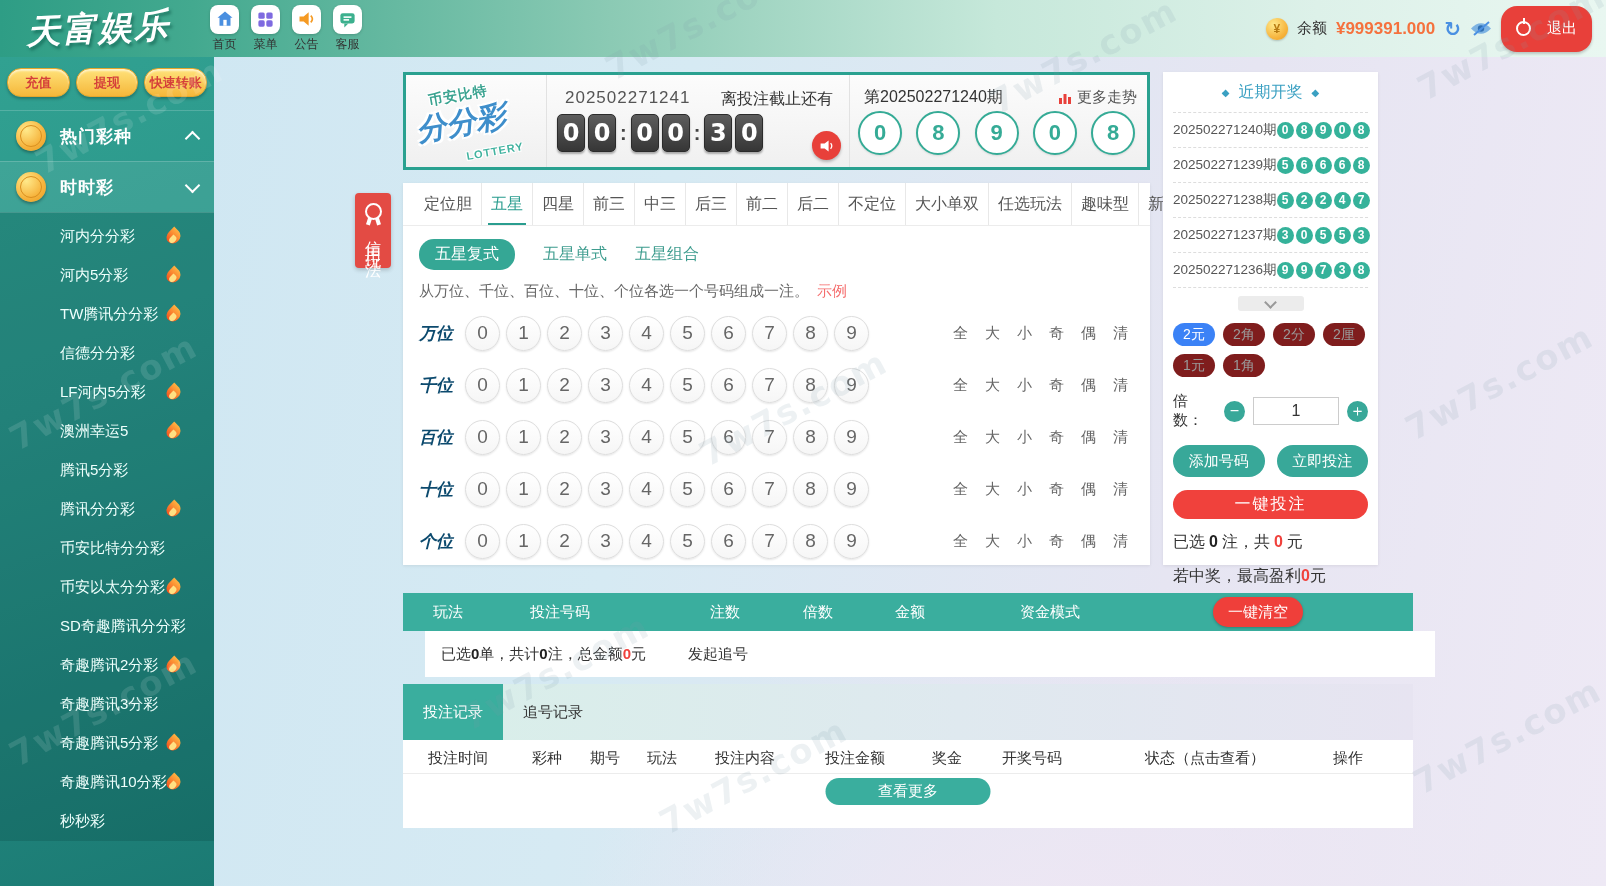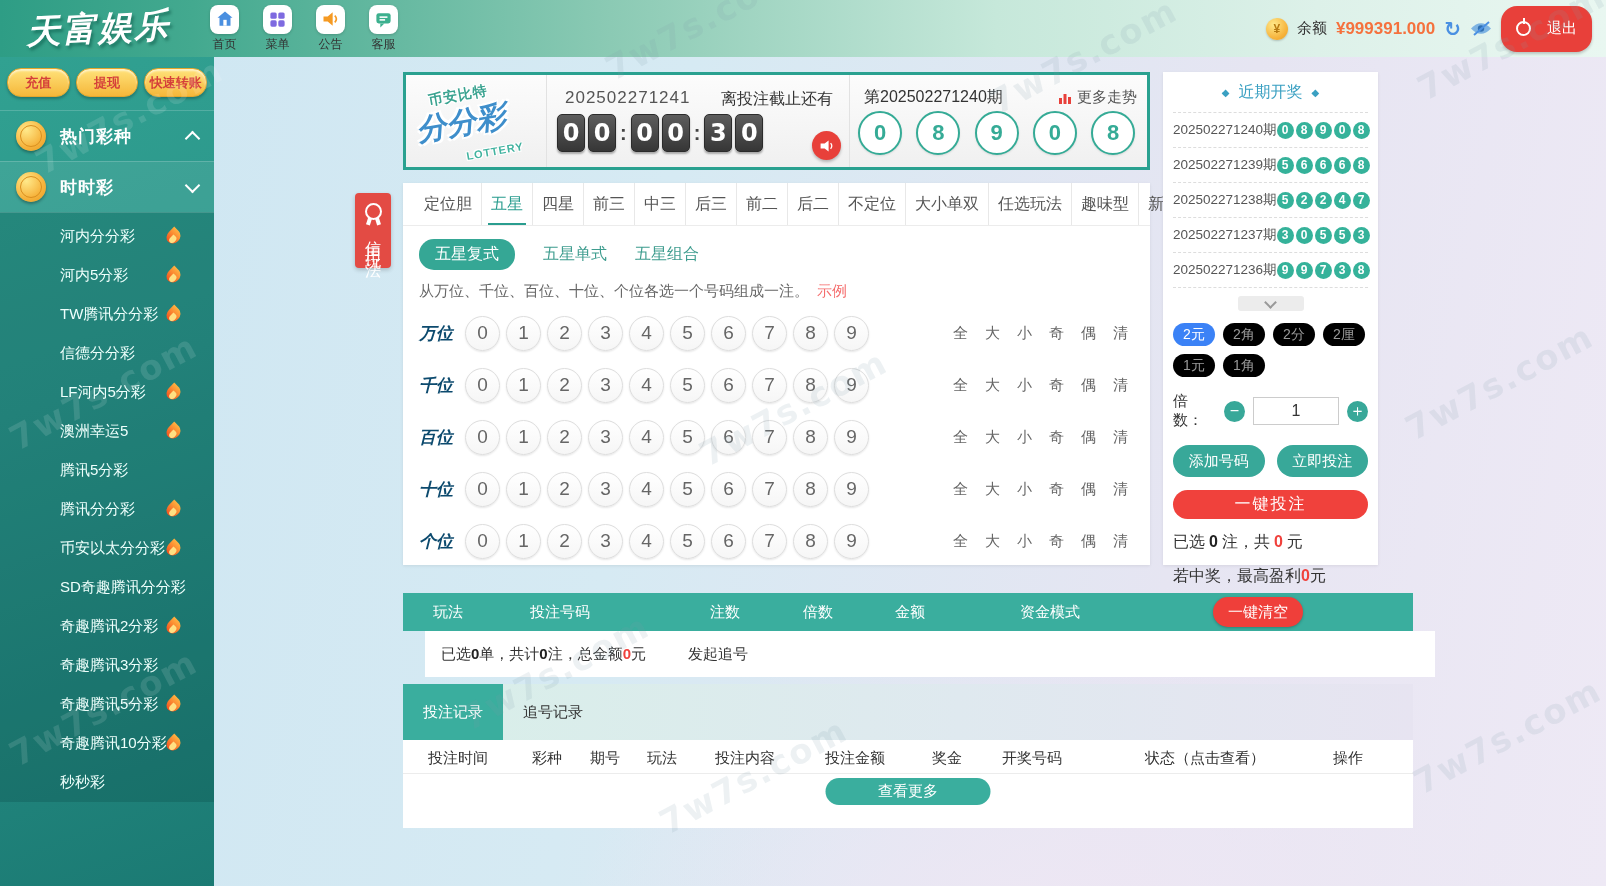--- a/index.html
+++ b/index.html
@@ -9,21 +9,21 @@
        background:radial-gradient(closest-side,#efe7f4,rgba(239,231,244,0));}
   .wm{position:absolute;font-family:"DejaVu Sans",sans-serif;font-size:34px;font-weight:bold;letter-spacing:2px;
       color:rgba(130,155,172,.14);transform:rotate(-28deg);pointer-events:none;z-index:50;}
   .wm.light{color:rgba(255,255,255,.12);}
 
   
   .hdr{position:absolute;left:0;top:0;width:1606px;height:57px;display:flex;align-items:center;z-index:5;
        background:linear-gradient(90deg,#2e9d85,#43a98f 12%,#8bcab4 38%,#c6e8da 62%,#ddf1e9 82%,#e9f7f1);}
   .logo{margin-left:26px;font-family:"DejaVu Sans",sans-serif;font-size:34px;font-weight:bold;font-style:italic;
         color:#fff;letter-spacing:2px;text-shadow:2px 3px 3px rgba(0,70,58,.45);transform:rotate(-3deg);}
-  .nav{display:flex;gap:24px;margin-left:40px;}
+  .nav{display:flex;gap:12px;margin-left:40px;}
   .nav-it{display:flex;flex-direction:column;align-items:center;cursor:pointer;}
   .nav-ic{width:29px;height:29px;background:#fff;border-radius:8px;display:flex;align-items:center;justify-content:center;
           box-shadow:0 1px 3px rgba(0,0,0,.18);}
   .nav-lb{font-size:12px;color:#333;margin-top:2px;}
   .hdr-right{margin-left:auto;display:flex;align-items:center;gap:9px;margin-right:14px;}
   .coin{width:22px;height:22px;border-radius:50%;background:radial-gradient(circle at 35% 30%,#ffe98a,#f6b33c 65%,#e89b22);
         box-shadow:0 1px 2px rgba(0,0,0,.2);display:flex;align-items:center;justify-content:center;
         font-size:12px;font-weight:bold;color:#b77b12;}
   .bal-lb{font-size:15px;color:#333;}
   .bal-val{font-size:17px;font-weight:bold;color:#f5713d;}
@@ -129,21 +129,21 @@
   .rrow{display:flex;align-items:center;height:34px;border-bottom:1px dashed #ddd;}
   .rissue{font-size:13.5px;color:#555;white-space:nowrap;}
   .rballs{display:flex;gap:2px;margin-left:auto;}
   .fball{width:17px;height:17px;border-radius:50%;background:#35b29a;color:#fff;font-size:12px;font-weight:bold;
          display:flex;align-items:center;justify-content:center;}
   .expander{margin:8px auto 0;width:66px;height:15px;background:#ececec;border-radius:3px;display:flex;
             align-items:center;justify-content:center;cursor:pointer;}
   .chev-g{width:7px;height:7px;border-right:2px solid #999;border-bottom:2px solid #999;transform:rotate(45deg);margin-bottom:3px;}
   .units{display:flex;gap:8px;margin-top:12px;}
   .units.second{margin-top:8px;}
-  .unit{width:42px;height:23px;border-radius:12px;background:#000000;color:#9a9a9a;font-size:14px;
+  .unit{width:42px;height:23px;border-radius:12px;background:#7f1d1d;color:#9a9a9a;font-size:14px;
         display:flex;align-items:center;justify-content:center;cursor:pointer;flex:none;}
   .unit.active{background:#3b82f6;color:#fff;}
   .mult{display:flex;align-items:center;margin-top:15px;gap:8px;}
   .mult-lb{font-size:15px;color:#333;}
   .mbtn{width:21px;height:21px;border-radius:50%;background:#38a899;color:#fff;font-size:16px;line-height:1;
         display:flex;align-items:center;justify-content:center;cursor:pointer;flex:none;}
   .minput{width:86px;height:28px;border:1px solid #ccc;text-align:center;font-size:16px;color:#333;
           font-family:"Liberation Sans",sans-serif;box-sizing:border-box;}
   .acts{display:flex;gap:12px;margin-top:15px;}
   .act{flex:1;height:32px;border-radius:16px;background:#38a899;color:#fff;font-size:15px;
@@ -290,20 +290,23 @@
           <span class="flame"></span>
         </div>
         <div class="lot-it">
           <span class="lot-lb">腾讯5分彩</span>
         </div>
         <div class="lot-it">
           <span class="lot-lb">腾讯分分彩</span>
           <span class="flame"></span>
         </div>
         <div class="lot-it">
+          <span class="lot-lb">币安比特分分彩</span>
+        </div>
+        <div class="lot-it">
           <span class="lot-lb">币安以太分分彩</span>
           <span class="flame"></span>
         </div>
         <div class="lot-it">
           <span class="lot-lb">SD奇趣腾讯分分彩</span>
         </div>
         <div class="lot-it">
           <span class="lot-lb">奇趣腾讯2分彩</span>
           <span class="flame"></span>
         </div>

